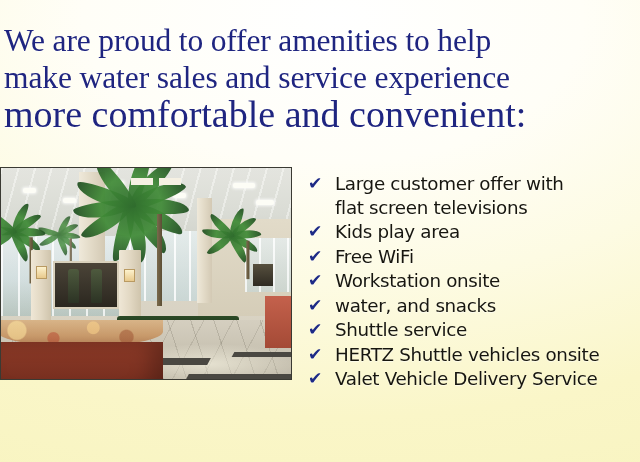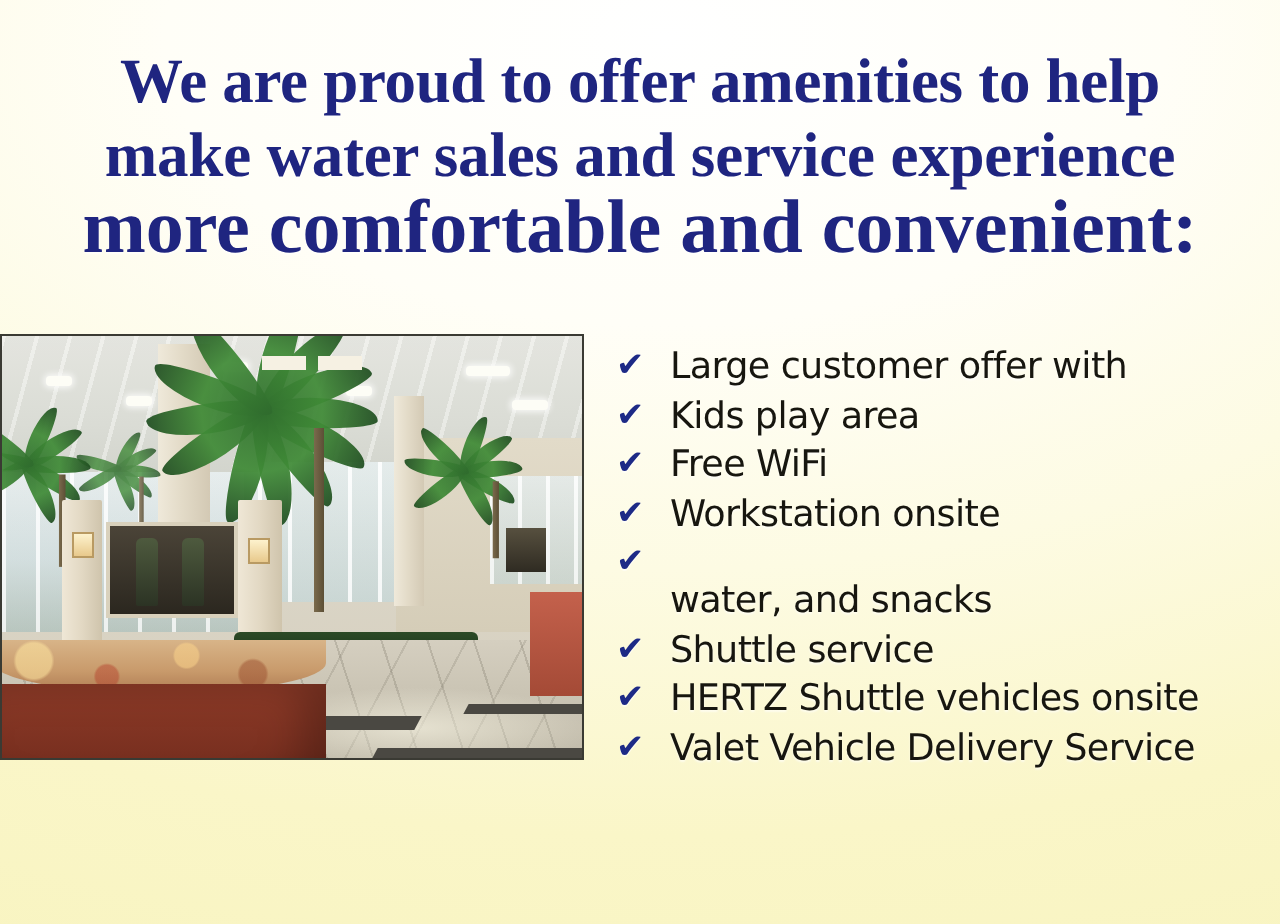--- a/index.html
+++ b/index.html
@@ -26,23 +26,22 @@
         #f7f3bd 100%);
     overflow: hidden;
   }
 
   
   .headline {
     position: absolute;
     top: 22px;
     left: 4px;
     width: 632px;
-    text-align: center;
     font-family: "Liberation Serif", "DejaVu Serif", serif;
-    font-weight: bold;
+    font-weight: normal;
     font-size: 31.5px;
     line-height: 37px;
     letter-spacing: -0.1px;
     color: #1f2580;
     text-shadow: 0 1px 1px rgba(255,255,255,0.7);
   }
   .headline .hl {
     display: block;
     white-space: nowrap;
   }
@@ -439,20 +438,21 @@
       <div class="ph-desk-body"></div>
     </div>
   </div>
 
   <div class="amenities">
 
     <div class="amenity">
       <span class="tick">✔</span>
       <span class="atext">
         <span style="display: block;">Large customer offer with</span>
+        <span style="display: block;">flat screen televisions</span>
       </span>
     </div>
 
     <div class="amenity">
       <span class="tick">✔</span>
       <span class="atext">Kids play area</span>
     </div>
 
     <div class="amenity">
       <span class="tick">✔</span>
@@ -460,21 +460,21 @@
     </div>
 
     <div class="amenity">
       <span class="tick">✔</span>
       <span class="atext">Workstation onsite</span>
     </div>
 
     <div class="amenity">
       <span class="tick">✔</span>
       <span class="atext">
-        <span style="display: block; margin-top: 19px;">water, and snacks</span>
+        <span style="display: block;">water, and snacks</span>
       </span>
     </div>
 
     <div class="amenity">
       <span class="tick">✔</span>
       <span class="atext">Shuttle service</span>
     </div>
 
     <div class="amenity">
       <span class="tick">✔</span>

